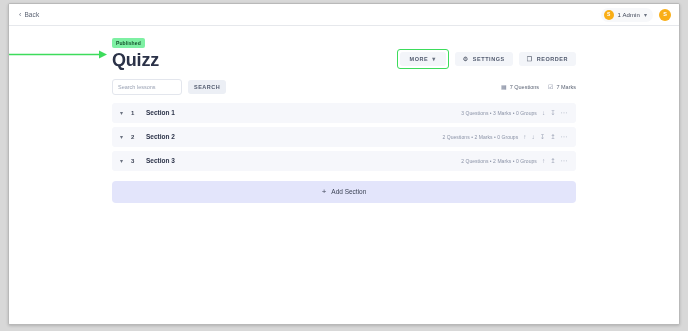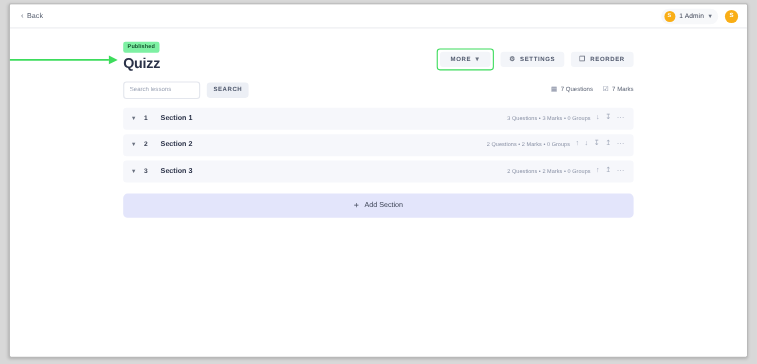--- a/index.html
+++ b/index.html
@@ -85,21 +85,21 @@
     align-self: flex-start;
     background: #7ef0a3;
     color: #14532d;
     font-size: 5px;
     font-weight: bold;
     padding: 2px 4px;
     border-radius: 2px;
     letter-spacing: .1px;
   }
   #page-title {
-    font-size: 13px;
+    font-size: 18px;
     font-weight: bold;
     color: #2b3248;
     letter-spacing: -.2px;
     line-height: 1.05;
   }
 
   
   #toolbar { display: flex; align-items: center; gap: 6px; padding-bottom: 1px; }
   .tbtn {
     display: flex; align-items: center; gap: 4px;

